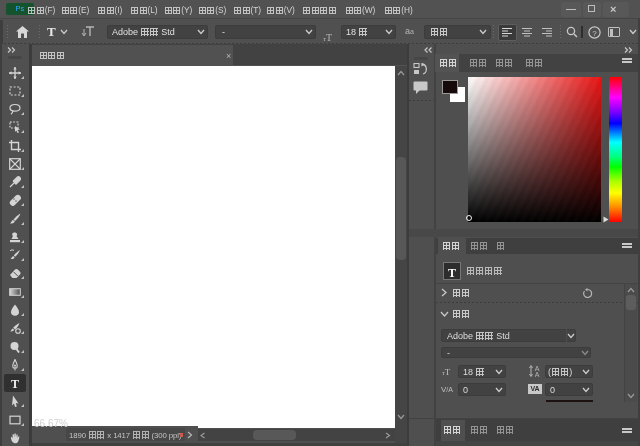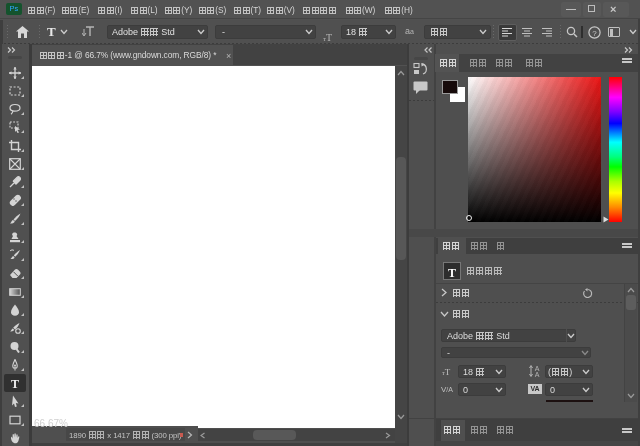--- a/index.html
+++ b/index.html
@@ -14,21 +14,21 @@
 .g7{width:7px;height:7.5px;}
 .row{white-space:nowrap;}
 .sepv{position:absolute;width:1px;background-image:repeating-linear-gradient(to bottom,#6a6a6a 0 1px,transparent 1px 3px);}
 .cb{position:absolute;background:#424242;border:1px solid #3c3c3c;border-radius:2px;box-sizing:border-box;color:#dcdcdc;}
 svg{display:block;}
 </style>
 </head>
 <body>
 
 <div class="abs" style="left:0;top:0;width:640px;height:19px;background:#525252;border-bottom:1px solid #454545;box-sizing:border-box;"></div>
-<div class="abs" style="left:6px;top:3px;width:16px;height:12px;background:#14532d;border-radius:2px;color:#31a8ff;font-size:7.5px;font-weight:normal;text-align:center;line-height:12px;">Ps</div>
+<div class="abs" style="left:6px;top:3px;width:28px;height:12px;background:#14532d;border-radius:2px;color:#31a8ff;font-size:7.5px;font-weight:normal;text-align:center;line-height:12px;">Ps</div>
 <div id="menu">
     <div class="abs row" style="left:27.5px;top:5px;font-size:8.3px;color:#d6d6d6;"><span class="g g7"></span><span class="g g7"></span>(F)</div>
     <div class="abs row" style="left:61px;top:5px;font-size:8.3px;color:#d6d6d6;"><span class="g g7"></span><span class="g g7"></span>(E)</div>
     <div class="abs row" style="left:97.3px;top:5px;font-size:8.3px;color:#d6d6d6;"><span class="g g7"></span><span class="g g7"></span>(I)</div>
     <div class="abs row" style="left:130.2px;top:5px;font-size:8.3px;color:#d6d6d6;"><span class="g g7"></span><span class="g g7"></span>(L)</div>
     <div class="abs row" style="left:164.1px;top:5px;font-size:8.3px;color:#d6d6d6;"><span class="g g7"></span><span class="g g7"></span>(Y)</div>
     <div class="abs row" style="left:198.1px;top:5px;font-size:8.3px;color:#d6d6d6;"><span class="g g7"></span><span class="g g7"></span>(S)</div>
     <div class="abs row" style="left:233.3px;top:5px;font-size:8.3px;color:#d6d6d6;"><span class="g g7"></span><span class="g g7"></span>(T)</div>
     <div class="abs row" style="left:266.5px;top:5px;font-size:8.3px;color:#d6d6d6;"><span class="g g7"></span><span class="g g7"></span>(V)</div>
     <div class="abs row" style="left:302.5px;top:5px;font-size:8.3px;color:#d6d6d6;"><span class="g g7"></span><span class="g g7"></span><span class="g g7"></span><span class="g g7"></span></div>
@@ -116,21 +116,21 @@
   </svg>
 
 <div class="abs" style="left:608px;top:27px;width:12px;height:10px;border:1.2px solid #c0c0c0;box-sizing:border-box;border-radius:1px;"></div>
 <div class="abs" style="left:609.5px;top:28.5px;width:3px;height:7px;background:#c0c0c0;"></div>
 <svg class="abs" style="left:629px;top:29px;" width="8" height="6" viewBox="0 0 8 6">
     <path d="M1 1 L4 4.5 L7 1" stroke="#cccccc" stroke-width="1.3" fill="none"></path>
   </svg>
 
 <div class="abs" style="left:30px;top:44px;width:377px;height:21px;background:#424242;"></div>
 <div class="abs" style="left:32px;top:45px;width:201px;height:20px;background:#515151;"></div>
-<div class="abs row" style="left:39px;top:50px;font-size:9px;color:#dadada;"><span class="g g7"></span><span class="g g7"></span><span class="g g7"></span><span style="font-size:8.4px;letter-spacing:-0.1px;">-1 @ 66.7% (www.gndown.com, RGB/8) *</span></div>
+<div class="abs row" style="left:39px;top:50px;font-size:9px;color:#dadada;"><span class="g g7"></span><span class="g g7"></span><span class="g g7"></span></div>
 <div class="abs" style="left:226px;top:51px;font-size:9px;color:#b5b5b5;">×</div>
 
 <div class="abs" style="left:30px;top:65px;width:377px;height:2px;background:#515151;"></div>
 <div class="abs" style="left:32px;top:66px;width:363px;height:363px;background:#ffffff;"></div>
 
 <div class="abs" style="left:395px;top:66px;width:12px;height:380px;background:#454545;"></div>
 <svg class="abs" style="left:397px;top:70px;" width="8" height="6" viewBox="0 0 8 6">
     <path d="M1 5 L4 1.5 L7 5" stroke="#9a9a9a" stroke-width="1.2" fill="none"></path>
   </svg>
 <div class="abs" style="left:396px;top:157px;width:10px;height:103px;background:#575757;border-radius:4px;"></div>

